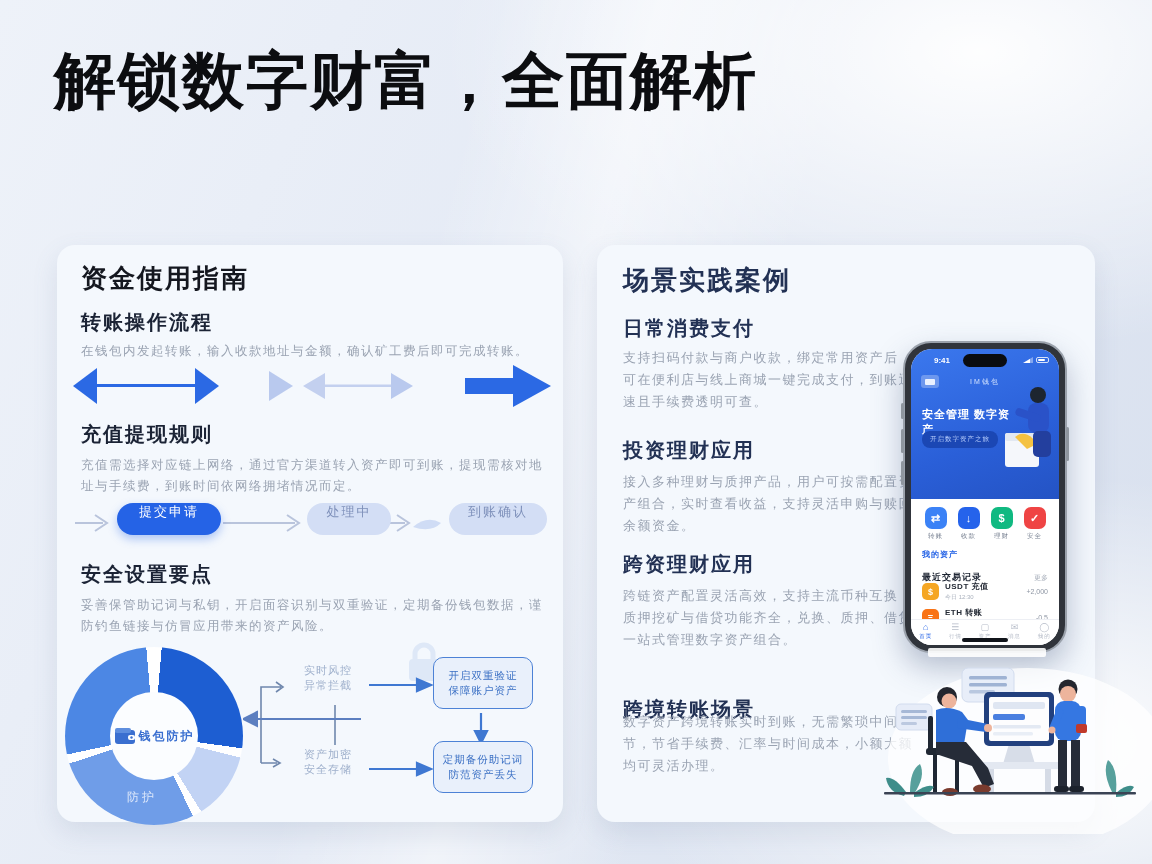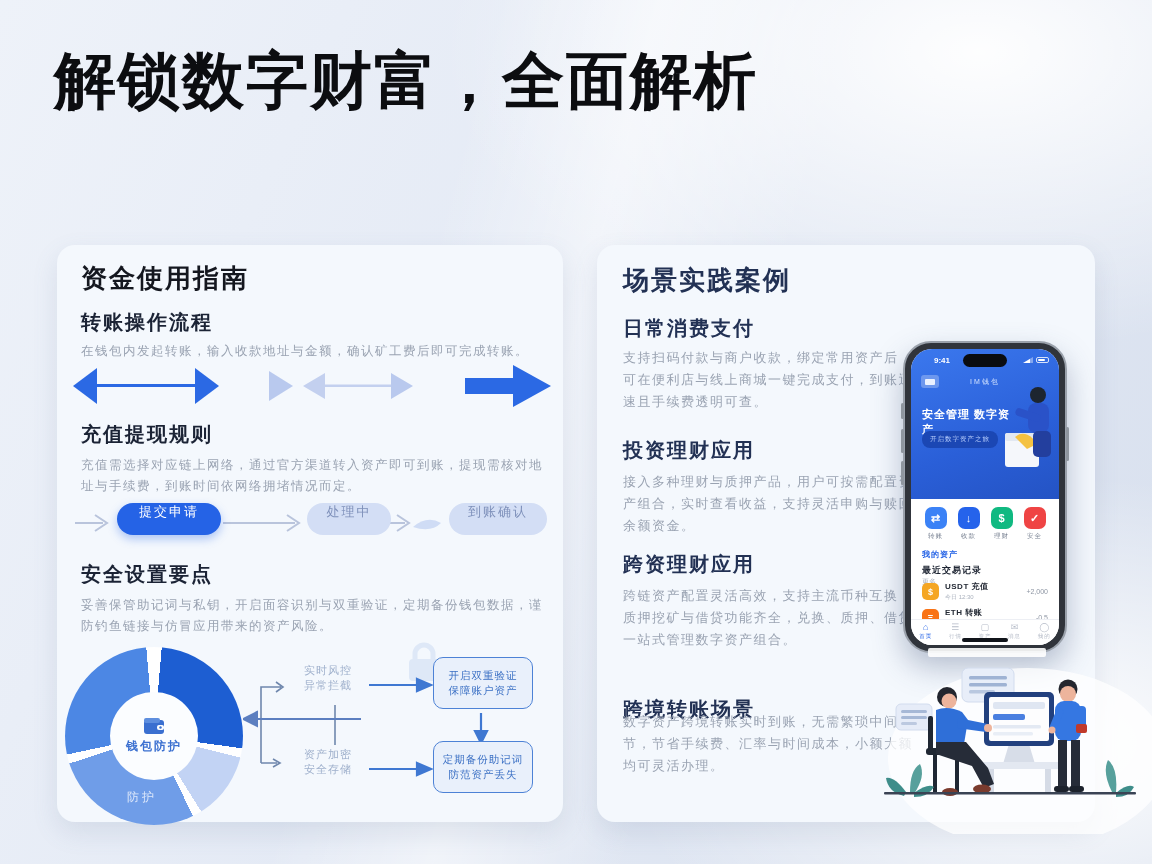--- a/index.html
+++ b/index.html
@@ -46,21 +46,21 @@
   .lp-body3 { left:24px; top:350px; width:462px; }
 
   
   .donut { left:8px; top:402px; width:178px; height:178px; border-radius:50%;
     background: conic-gradient(from 0deg,
       #ffffff 0deg 5deg, #1d5ed2 5deg 98deg, #ffffff 98deg 104deg,
       #c2d3f4 104deg 148deg, #ffffff 148deg 154deg,
       #6f9de8 154deg 252deg, #ffffff 252deg 258deg,
       #4c87e4 258deg 355deg, #ffffff 355deg 360deg); }
   .donut-hole { left:45px; top:45px; width:88px; height:88px; border-radius:50%; background:#fbfdff;
-    display:flex; flex-direction:column; align-items:center; justify-content:center; gap:3px; }
+    display:flex; flex-direction:row; align-items:center; justify-content:center; gap:3px; }
   .donut-center-label { font-size:12px; font-weight:700; color:#3a6fd0; letter-spacing:2px; }
   .donut-seg-label { left:62px; top:142px; font-size:12px; color:#dce7fa; letter-spacing:3px; }
 
   
   .flow-svg { left:186px; top:396px; }
   .flow-label { width:78px; text-align:center; font-size:11px; line-height:15px; color:#9fb0cc; letter-spacing:1px; }
   .flow-label-1 { left:232px; top:418px; }
   .flow-label-2 { left:232px; top:502px; }
   .flow-box { width:100px; height:52px; border:1.5px solid #4d82d6; background:#e9f0fb; border-radius:10px;
     display:flex; flex-direction:column; align-items:center; justify-content:center;
@@ -103,21 +103,21 @@
   .p-cta { left:11px; top:82px; background:#1b47b4; color:#bcd2ff; font-size:6.5px; letter-spacing:1px;
            padding:4px 8px; border-radius:8px; }
   .p-person { right:2px; top:28px; }
   .p-grid { left:0; top:158px; width:100%; display:flex; justify-content:space-around; padding:0 8px; }
   .p-gi { display:flex; flex-direction:column; align-items:center; gap:3px; }
   .p-gicon { width:22px; height:22px; border-radius:7px; color:#fff; font-size:11px; font-weight:700;
              display:flex; align-items:center; justify-content:center; }
   .gi0 { background:#3b82f6; } .gi1 { background:#2563eb; } .gi2 { background:#10b981; } .gi3 { background:#ef4444; }
   .p-gl { font-size:6.5px; color:#7b8494; letter-spacing:1px; }
   .p-assets { left:11px; top:200px; font-size:8px; font-weight:800; color:#2563e6; letter-spacing:1px; }
-  .p-txhead { left:11px; right:11px; top:215px; display:flex; justify-content:space-between; align-items:baseline;flex-direction:column; }
+  .p-txhead { left:11px; right:11px; top:222px; display:flex; justify-content:space-between; align-items:baseline; }
   .p-txtitle { font-size:9px; font-weight:800; color:#1d2432; letter-spacing:1px; }
   .p-txmore { font-size:7px; color:#a7aeba; }
   .p-row { left:11px; right:11px; display:flex; align-items:center; gap:6px; }
   .p-row1 { top:232px; } .p-row2 { top:258px; }
   .p-ricon { width:17px; height:17px; border-radius:5px; color:#fff; font-size:9px; font-weight:800;
              display:flex; align-items:center; justify-content:center; }
   .ri0 { background:#f5a623; } .ri1 { background:#f97316; }
   .p-rmain { flex:1; }
   .p-rname { font-size:8px; font-weight:700; color:#242a35; letter-spacing:.5px; }
   .p-rsub { font-size:6px; color:#aab1bd; margin-top:1px; }

